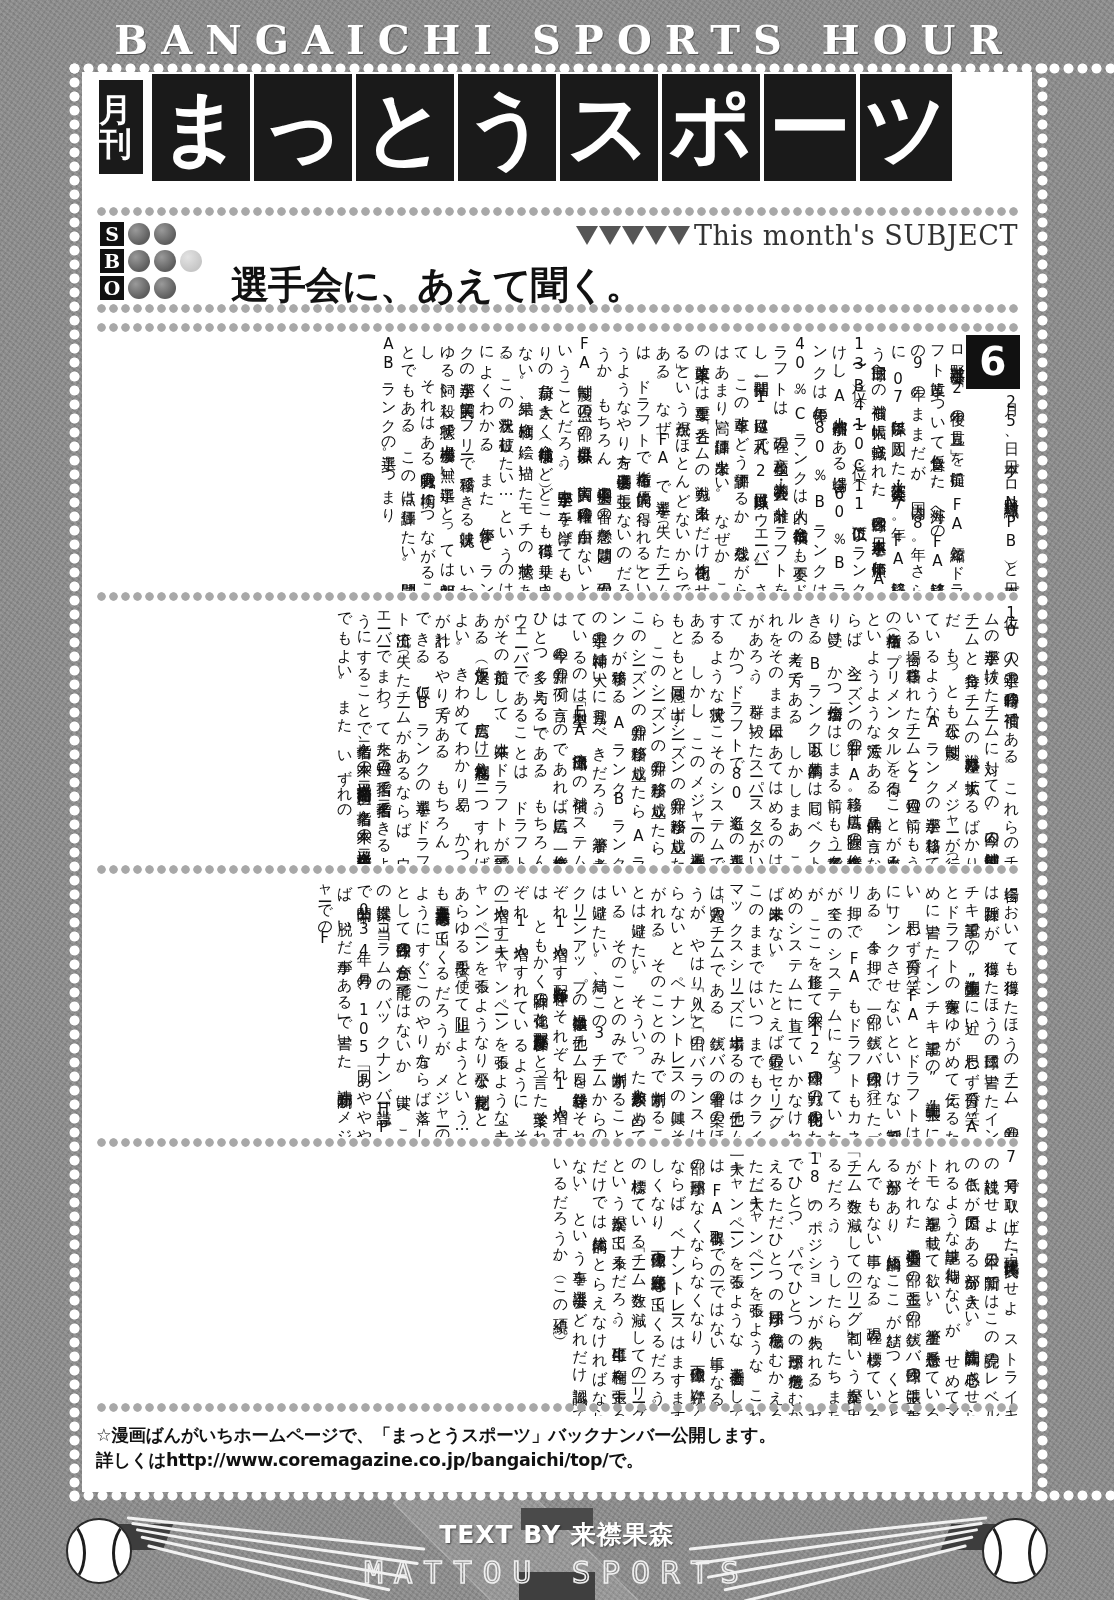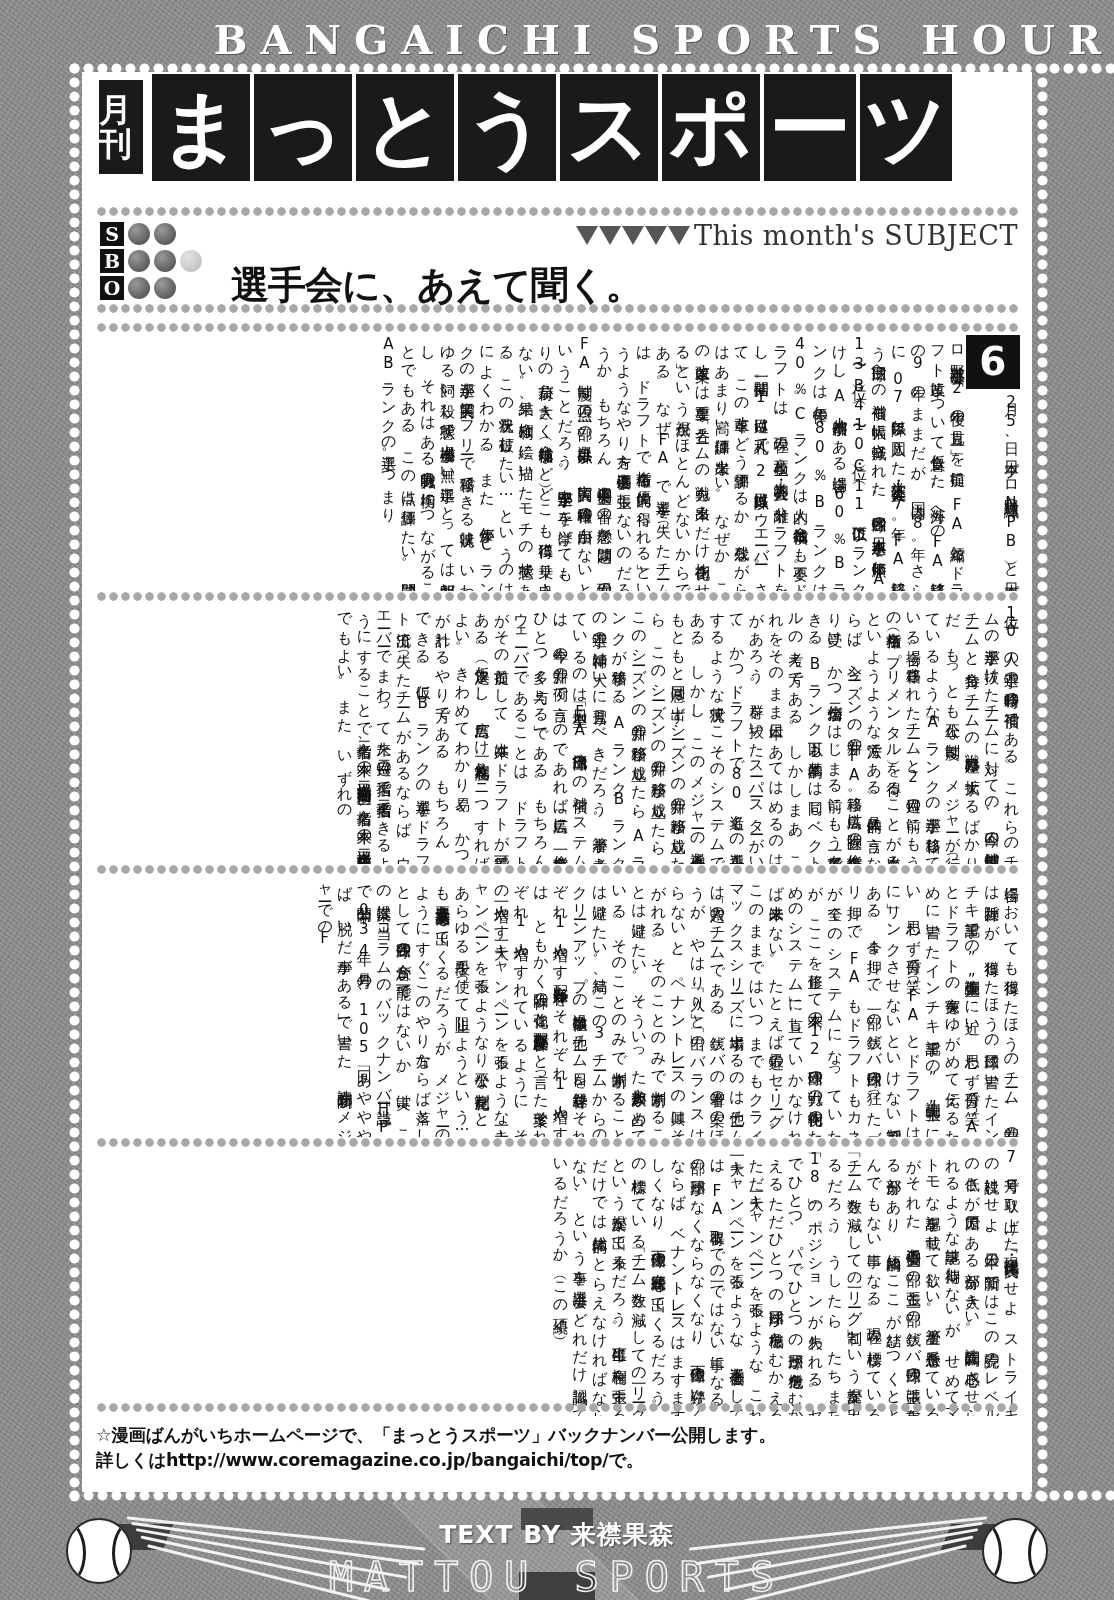--- a/index.html
+++ b/index.html
@@ -21,21 +21,21 @@
       repeating-linear-gradient(122deg, rgba(255,255,255,.04) 0 3px, rgba(0,0,0,.04) 3px 5px);
     pointer-events: none;
     z-index: 0;
   }
 
   
   .masthead {
     position: absolute;
     top: 10px; left: 0; width: 1114px; height: 58px;
     z-index: 4;
-    display: flex; align-items: center; justify-content: flex-end; padding-left: 15px;
+    display: flex; align-items: center; justify-content: center; padding-left: 15px;
   }
   .masthead-text {
     color: #fff;
     font-family: "DejaVu Serif", "Liberation Serif", serif;
     font-weight: bold;
     font-size: 40px;
     letter-spacing: 13px;
     white-space: nowrap;
     text-shadow: 1px 1px 0 #555;
   }
@@ -314,21 +314,21 @@
     font-family: "DejaVu Sans", "Liberation Sans", sans-serif;
     font-weight: bold;
     font-size: 25px;
     color: #fff;
     letter-spacing: 1px;
     text-shadow: 1px 1px 2px rgba(0,0,0,.55);
   }
   .mattou {
     top: 54px;
     font-family: "DejaVu Sans Mono", "Liberation Mono", monospace;
-    font-size: 40px;
+    font-size: 31px;
     color: transparent;
     -webkit-text-stroke: 1.6px #f0f0f0;
     letter-spacing: 11px;
   }
 </style>
 </head>
 <body>
 
 <div class="grain"></div>
 

